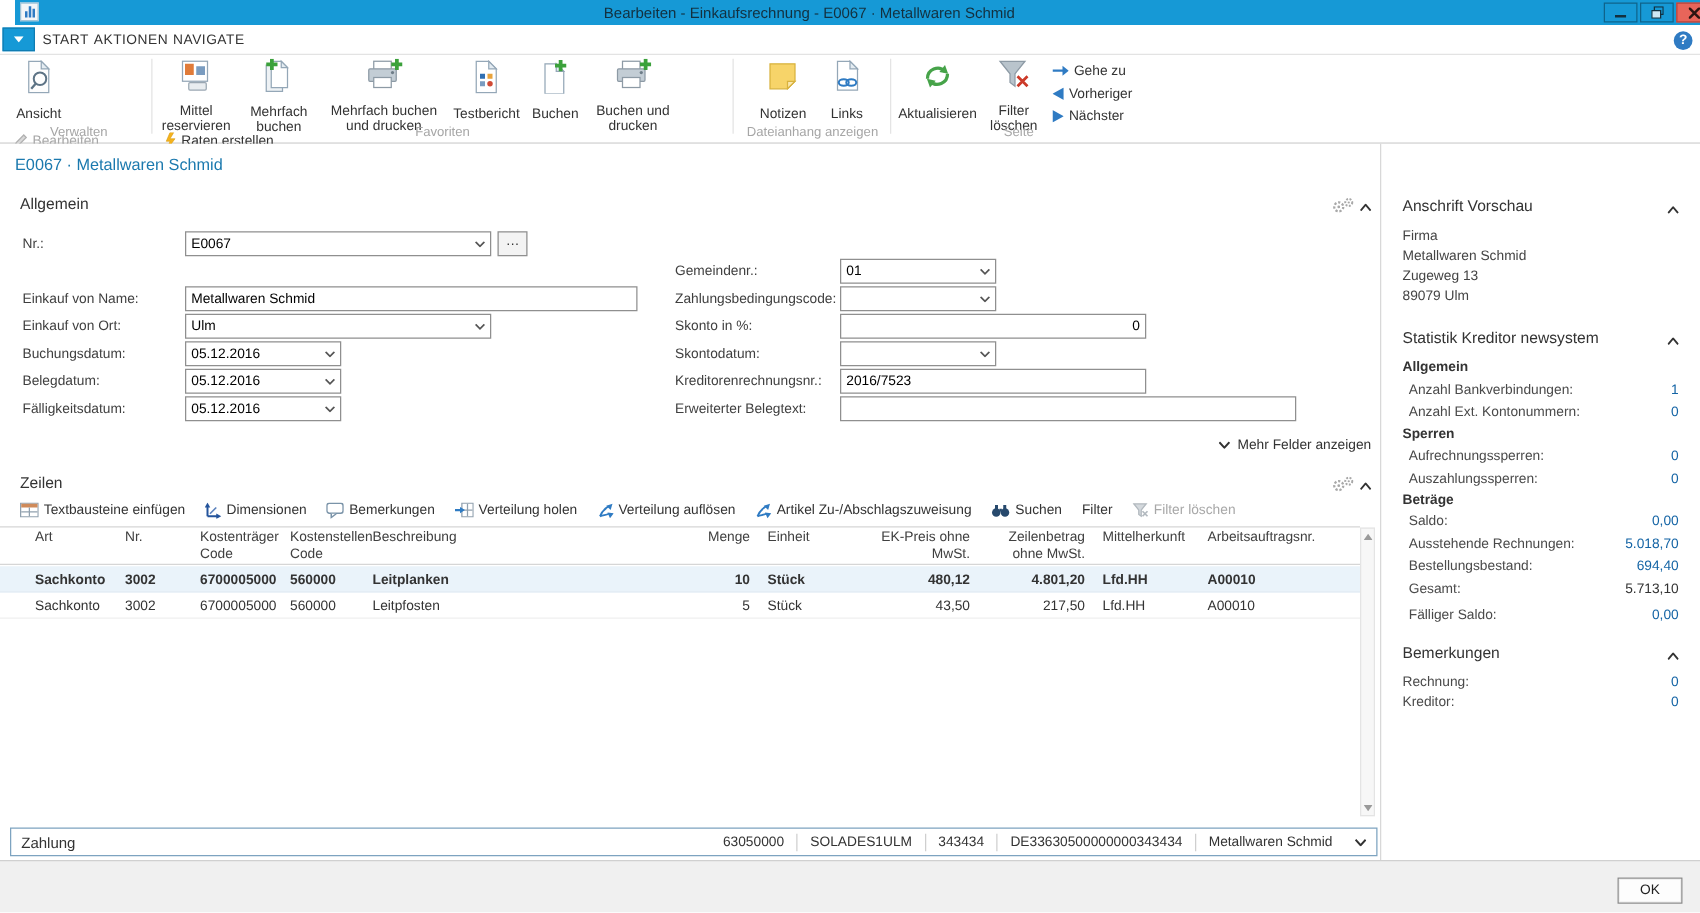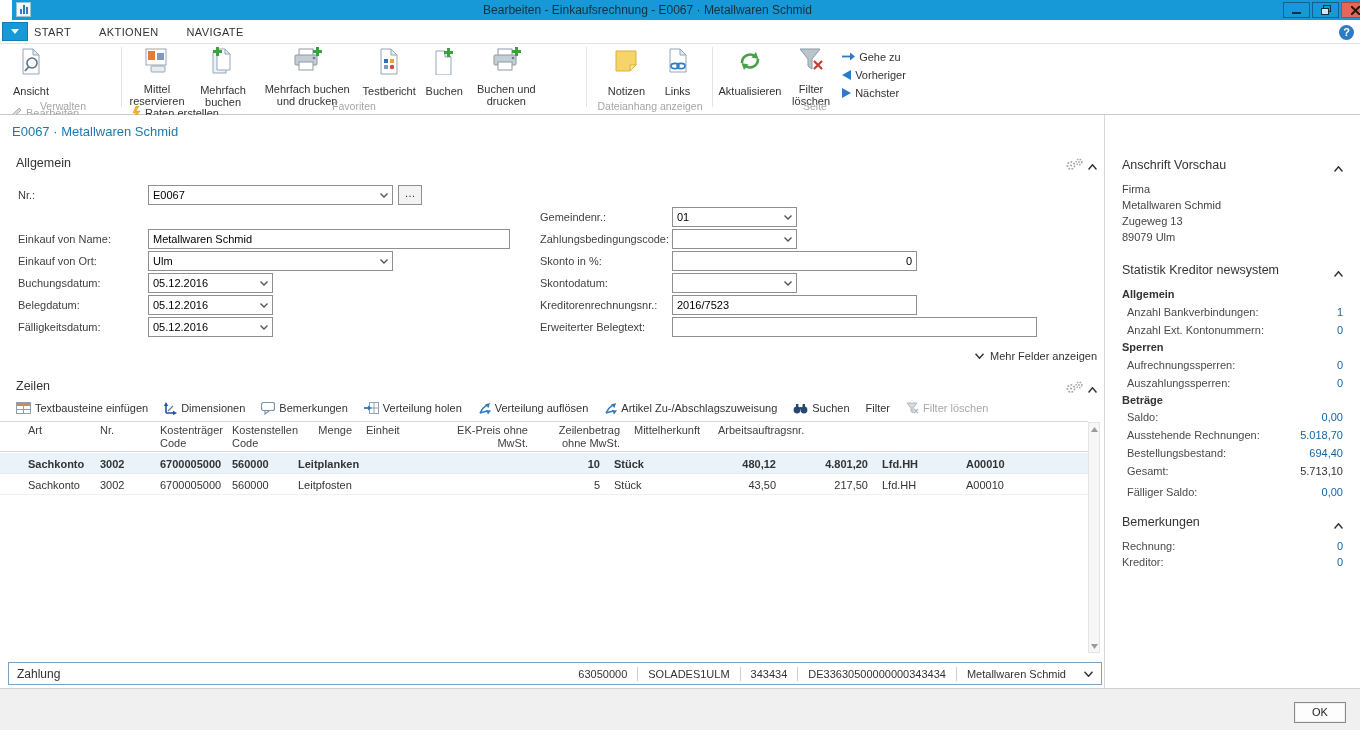--- a/index.html
+++ b/index.html
@@ -13,21 +13,21 @@
   #app-icon { position:absolute; left:4px; top:2px; width:15px; height:15px; background:#f4f6f8; border:1px solid #9fc4d8; display:flex; align-items:flex-end; justify-content:center; gap:1px; padding:2px; }
   #app-icon i { display:block; width:2px; background:#2f7bc3; }
   #win-title { flex:1; text-align:center; color:#13303f; font-size:12px; }
   .winbtn { width:27px; height:16px; margin-right:2px; border:1px solid rgba(0,0,0,.35); display:flex; align-items:center; justify-content:center; background:transparent; }
   .winbtn svg { display:block; }
   #btn-close { background:#e8655a; border-color:#b8453c; width:29px; }
 
   
   #menubar { left:0; top:20px; width:1360px; height:24px; background:#fff; border-bottom:1px solid #e3e3e3; }
   #caret-btn { position:absolute; left:2px; top:2px; width:26px; height:19px; background:#1699d6; border:1px solid #0f7cb2; display:flex; align-items:center; justify-content:center; }
-  #tabs { position:absolute; left:32px; top:0; height:23px; display:flex; align-items:center; gap:24px; }
+  #tabs { position:absolute; left:32px; top:0; height:23px; display:flex; align-items:center; }
   .tab { letter-spacing:.4px; color:#333; cursor:default; padding:4px 2px; }
   #help-btn { position:absolute; right:6px; top:25px; width:15px; height:15px; border-radius:50%; background:#2f7bc3; color:#fff; font-weight:bold; font-size:11px; text-align:center; line-height:15px; }
 
   
   #ribbon { left:0; top:44px; width:1360px; height:71px; background:#fff; border-bottom:1px solid #c9c9c9; }
   .rgroup { position:absolute; top:0; height:69px; }
   .rgroup-label { position:absolute; bottom:1px; left:0; right:0; text-align:center; color:#a6a6a6; font-size:10.5px; }
   .rdivider { position:absolute; top:3px; width:1px; height:60px; background:#e4e4e4; }
   .bigbtn { display:inline-flex; flex-direction:column; align-items:center; vertical-align:top; padding:3px 4px 0 4px; height:56px; text-align:center; line-height:12px; color:#333;gap:10px; }
   .bigbtn .ic { height:28px; display:flex; align-items:center; }
@@ -534,20 +534,21 @@
         </svg>
       <span>Filter löschen</span>
     </span>
   </div>
 
   <div id="grid-head">
     <span class="gc c-art">Art</span>
     <span class="gc c-nr">Nr.</span>
     <span class="gc c-ktr">Kostenträger Code</span>
     <span class="gc c-kst">Kostenstellen Code</span>
+    <span class="gc c-beschr">Beschreibung</span>
     <span class="gc c-menge">Menge</span>
     <span class="gc c-einheit" style="padding-left:8px">Einheit</span>
     <span class="gc c-ek">EK-Preis ohne MwSt.</span>
     <span class="gc c-zb">Zeilenbetrag ohne MwSt.</span>
     <span class="gc c-mh" style="padding-left:8px">Mittelherkunft</span>
     <span class="gc c-aa">Arbeitsauftragsnr.</span>
   </div>
 
   <div class="grow sel" style="top:453px">
     <span class="gc c-art">Sachkonto</span>

